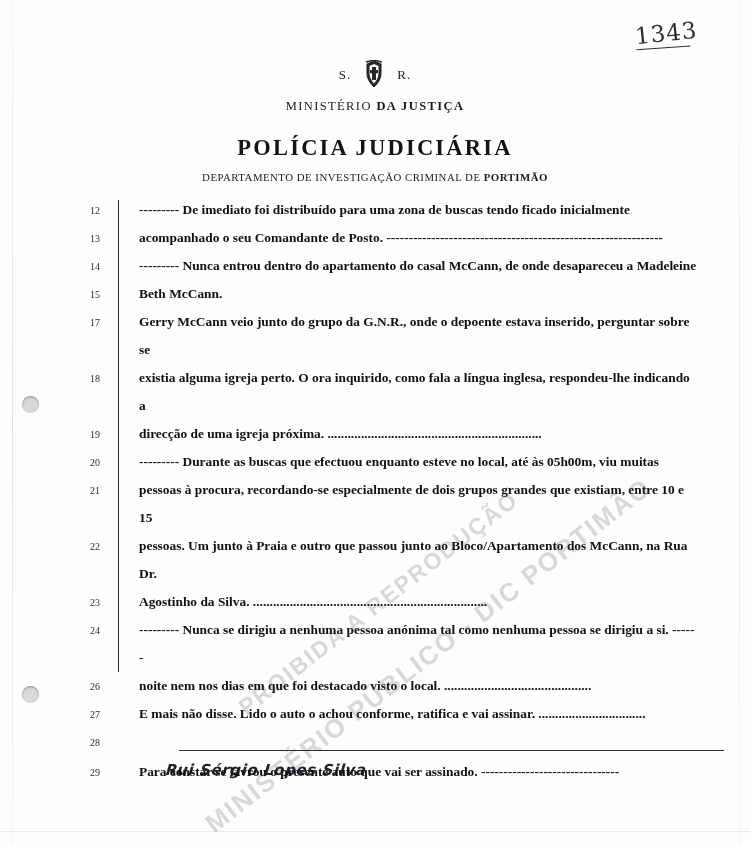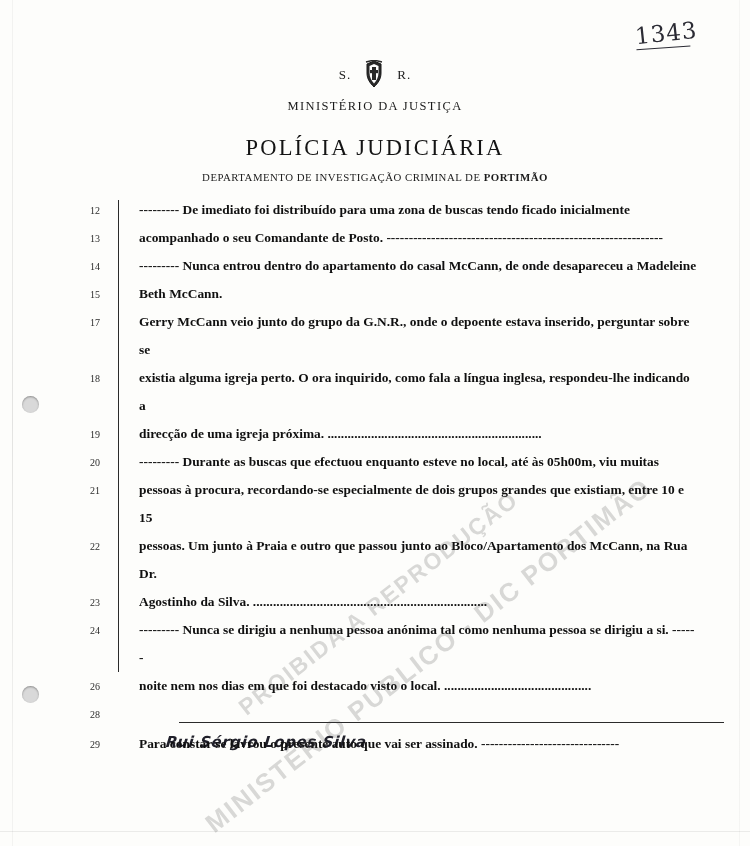--- a/index.html
+++ b/index.html
@@ -96,26 +96,27 @@
   .crest-shield {
     width: 26px; height: 30px;
     position: relative;
   }
   .ministry {
     margin-top: 9px;
     font-size: 12.5px;
     letter-spacing: 1.4px;
     color: #1b1b1b;
   }
-  .ministry b { font-weight: normal; margin-top: 44px; }
+  .ministry b { font-weight: bold; margin-top: 44px; }
   .pj-title {
     margin-top: 21px;
     font-size: 22.5px;
     letter-spacing: 2.2px;
     color: #141414;
+    font-weight: bold;
   }
   .dept {
     margin-top: 10px;
     font-size: 10.8px;
     letter-spacing: 0.5px;
     color: #1b1b1b;
   }
   .dept b { font-weight: bold; }
 
   
@@ -292,20 +293,24 @@
       <span class="ltext">Agostinho da Silva. ......................................................................</span>
     </div>
     <div class="line">
       <span class="lnum">24</span>
       <span class="ltext">--------- Nunca se dirigiu a nenhuma pessoa anónima tal como nenhuma pessoa se dirigiu a si. ------</span>
     </div>
     <div class="line">
       <span class="lnum">26</span>
       <span class="ltext">noite nem nos dias em que foi destacado visto o local. ............................................</span>
     </div>
+    <div class="line">
+      <span class="lnum">27</span>
+      <span class="ltext">E mais não disse. Lido o auto o achou conforme, ratifica e vai assinar. ................................</span>
+    </div>
 
     <div class="line">
       <span class="lnum">28</span>
       <span class="ltext sig-area">
         <span class="hand-name">Rui Sérgio Lopes Silva</span>
         <span class="sig-rule"></span>
       </span>
     </div>
 
     <div class="line">

